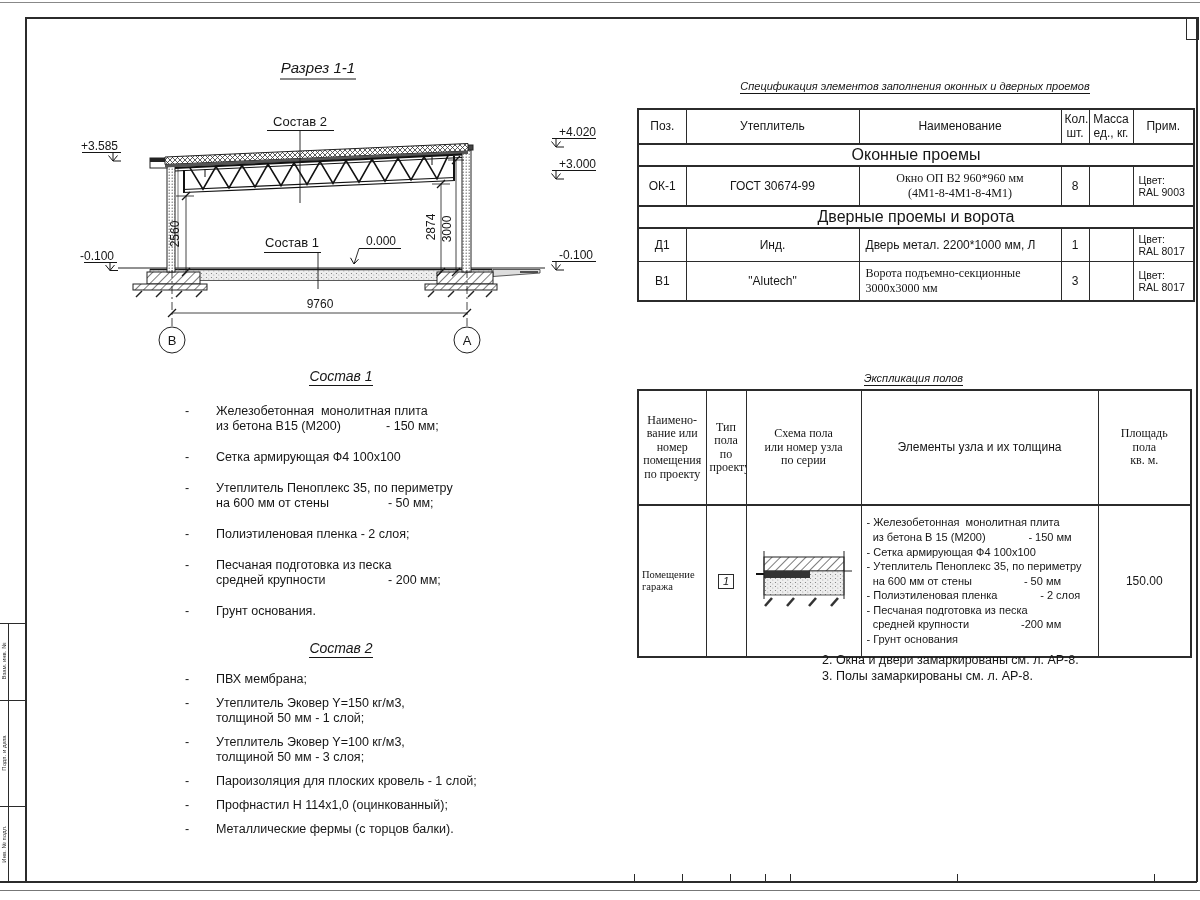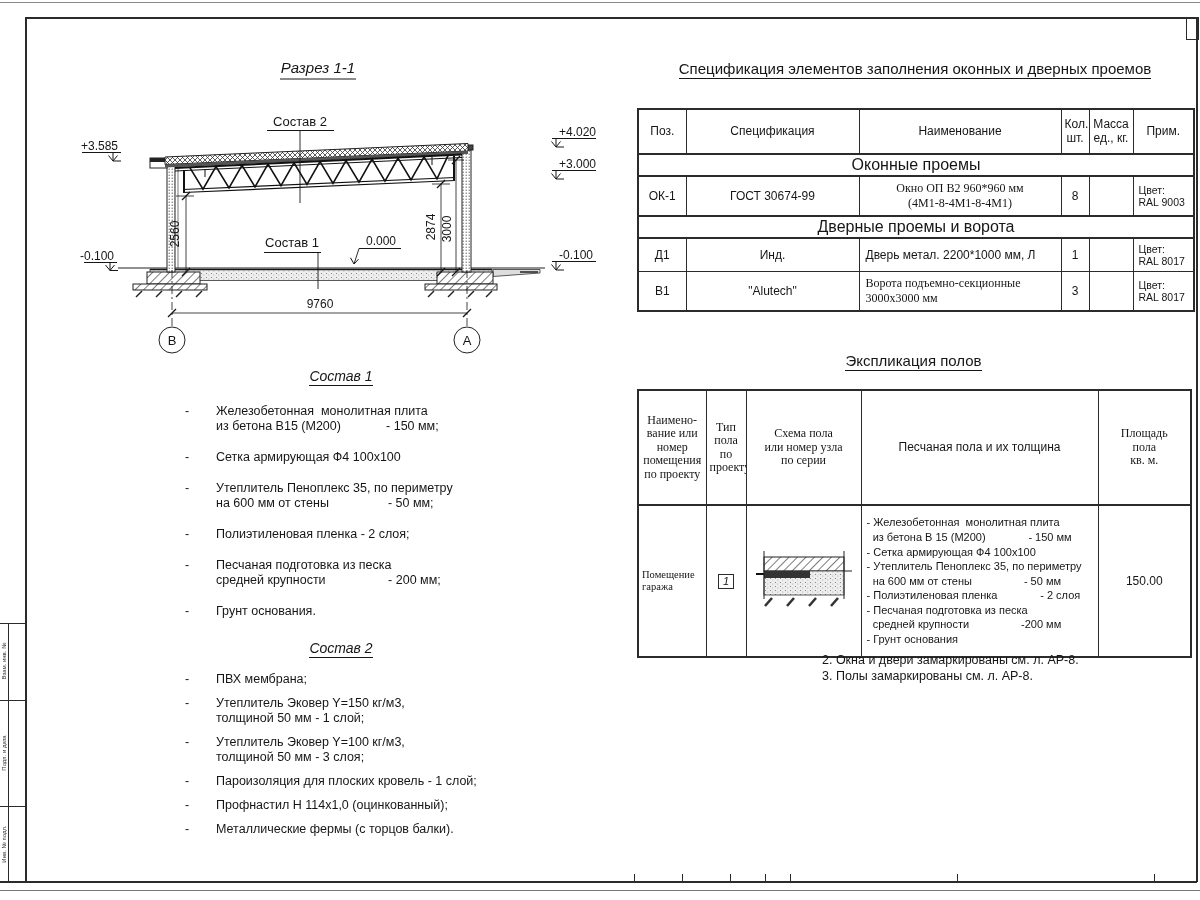--- a/index.html
+++ b/index.html
@@ -2,21 +2,21 @@
 <html><head>
 <meta charset="utf-8">
 <style>
   html,body{margin:0;padding:0;background:#fff;}
   .sheet{position:relative;width:1200px;height:900px;background:#fff;overflow:hidden;
          font-family:"Liberation Sans",sans-serif;color:#161616;}
   .abs{position:absolute;}
   .hline{position:absolute;background:#2b2b2b;height:1px;}
   .vline{position:absolute;background:#2b2b2b;width:1px;}
   
-  .blk-title{font-size:15px;text-align:center;}
+  .blk-title{font-style:italic;font-size:11px;text-align:center;margin-top:20px;}
   .blk-title span{border-bottom:1px solid #161616;padding-bottom:1px;}
   
   .comp{width:312px;font-size:12.5px;line-height:15px;}
   .comp-h{font-style:italic;font-size:14px;text-align:center;margin-bottom:20px;}
   .comp-h span{border-bottom:1px solid #161616;padding-bottom:1px;}
   .comp-item{display:flex;}
   .comp-item .dash{width:31px;flex:0 0 31px;}
   .comp-item .itext{white-space:pre-wrap;}
   .gap16{margin-bottom:16px;} .gap9{margin-bottom:9px;}
   
@@ -319,23 +319,23 @@
   <table class="abs" style="left:637px;top:108px;width:556px;">
     <colgroup>
         <col style="width:48px">
         <col style="width:173px">
         <col style="width:202px">
         <col style="width:28px">
         <col style="width:44px">
         <col style="width:61px">
       </colgroup>
     <tbody>
-        <tr class="hdr" style="height:45px;border-radius:16px;">
+        <tr class="hdr" style="height:35px;border-radius:16px;">
       <td>Поз.</td>
-      <td>Спецификация</td>
+      <td>Утеплитель</td>
       <td>Наименование</td>
       <td>Кол. шт.</td>
       <td>Масса ед., кг.</td>
       <td>Прим.</td>
     </tr>
     <tr style="height:22px;">
       <td class="secrow" colspan="6">Оконные проемы</td>
     </tr>
     <tr style="height:40px;">
       <td>ОК-1</td>
@@ -397,21 +397,21 @@
 номер
 помещения
 по проекту</td>
       <td class="preline">Тип
 пола
 по
 проекту</td>
       <td class="preline">Схема пола
 или номер узла
 по серии</td>
-      <td>Песчаная пола и их толщина</td>
+      <td>Элементы узла и их толщина</td>
       <td class="preline">Площадь
 пола
 кв. м.</td>
     </tr>
     <tr style="height:152px;">
       <td class="room preline">Помещение
 гаража</td>
       <td><span class="typebox">1</span></td>
       <td>
         <svg width="100" height="62" viewBox="0 0 100 62">

